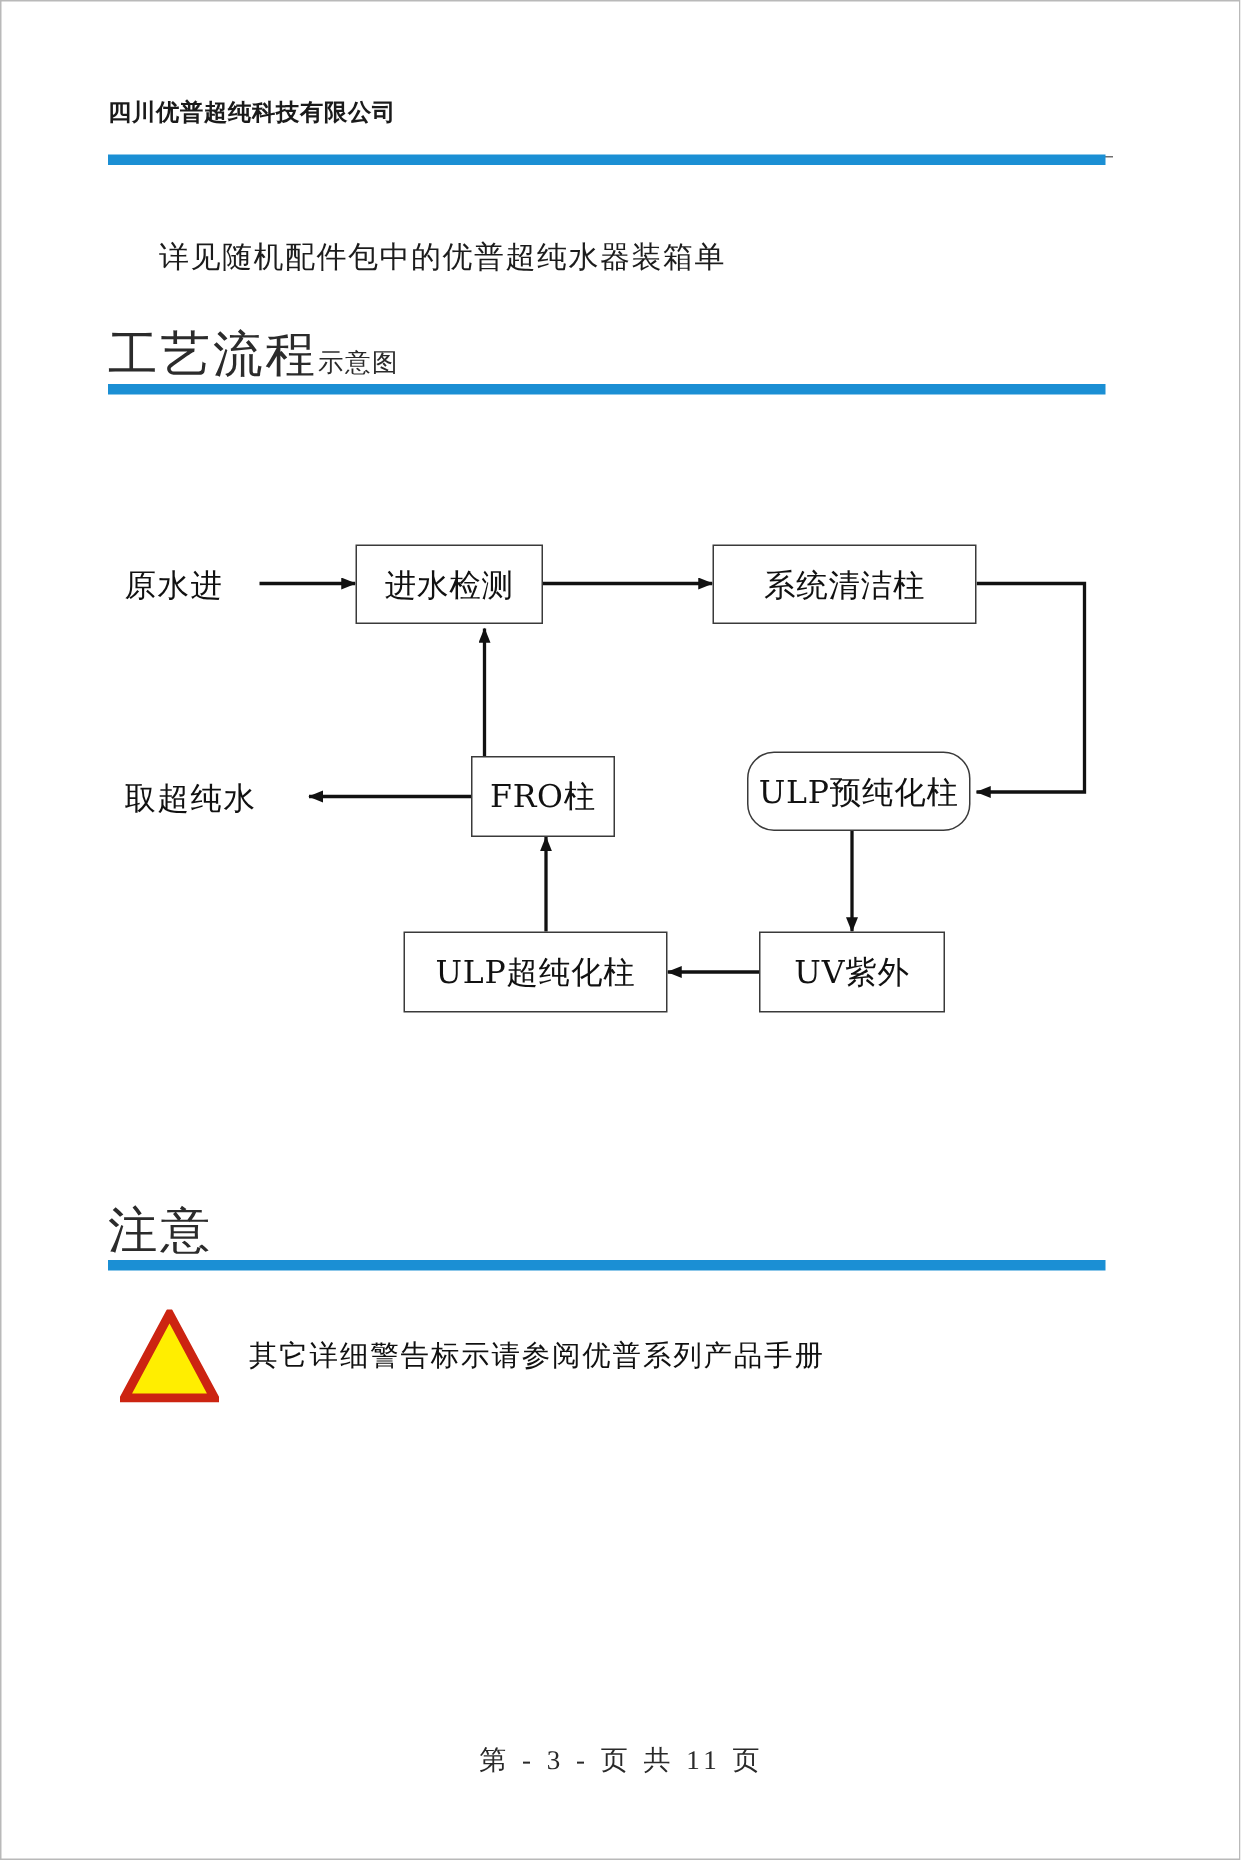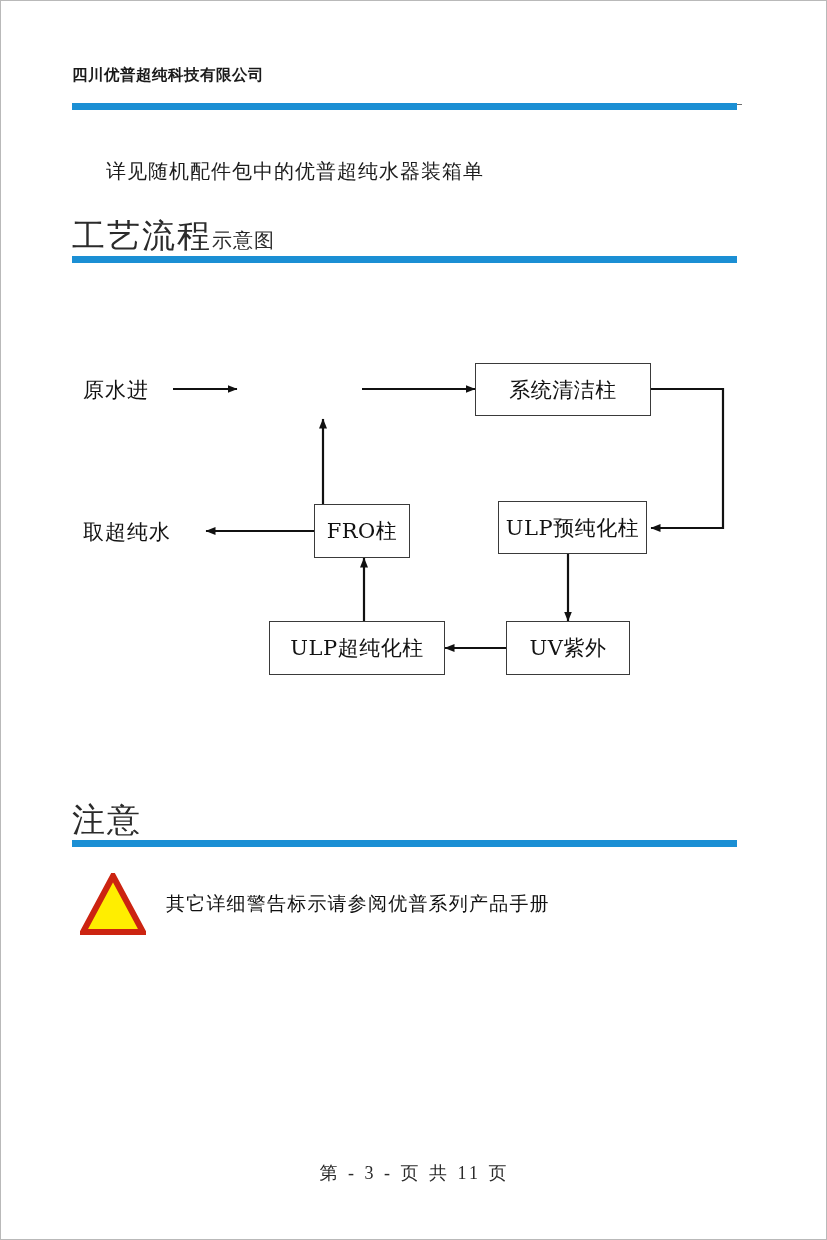--- a/index.html
+++ b/index.html
@@ -48,21 +48,21 @@
     font-family: "DejaVu Serif", "Liberation Serif", serif;
     color: #2b2b2b;
     white-space: nowrap;
     line-height: 1.05;
   }
   .section-title .big {
     font-size: 33px;
     letter-spacing: 2px;
   }
   .section-title .small {
-    font-size: 20px;
+    font-size: 17px;
     letter-spacing: 1px;
   }
   .rule-blue {
     margin-top: 2px;
     height: 7px;
     background: #1b8fd4;
     width: 665px;
   }
 
   .section-body {
@@ -181,26 +181,29 @@
 
         <line x1="505" y1="647" x2="444" y2="647" marker-end="url(#ah)"></line>
 
         <line x1="363" y1="622" x2="363" y2="557" marker-end="url(#ah)"></line>
 
         <path d="M313,530 L205,530" marker-end="url(#ah)"></path>
         <path d="M322,530 L322,418" marker-end="url(#ah)"></path>
       </g>
     </svg>
 
+    <div class="node" style="left:236px; top:362px; width:125px; height:53px;">
+      <span>进水检测</span>
+    </div>
 
     <div class="node" style="left:474px; top:362px; width:176px; height:53px;">
       <span>系统清洁柱</span>
     </div>
 
-    <div class="node" style="left:497px; top:500px; width:149px; height:53px;">
+    <div class="node" style="left:497px; top:500px; width:149px; height:53px;border-radius:18px;">
       <span>ULP预纯化柱</span>
     </div>
 
     <div class="node" style="left:505px; top:620px; width:124px; height:54px;">
       <span>UV紫外</span>
     </div>
 
     <div class="node" style="left:268px; top:620px; width:176px; height:54px;">
       <span>ULP超纯化柱</span>
     </div>

